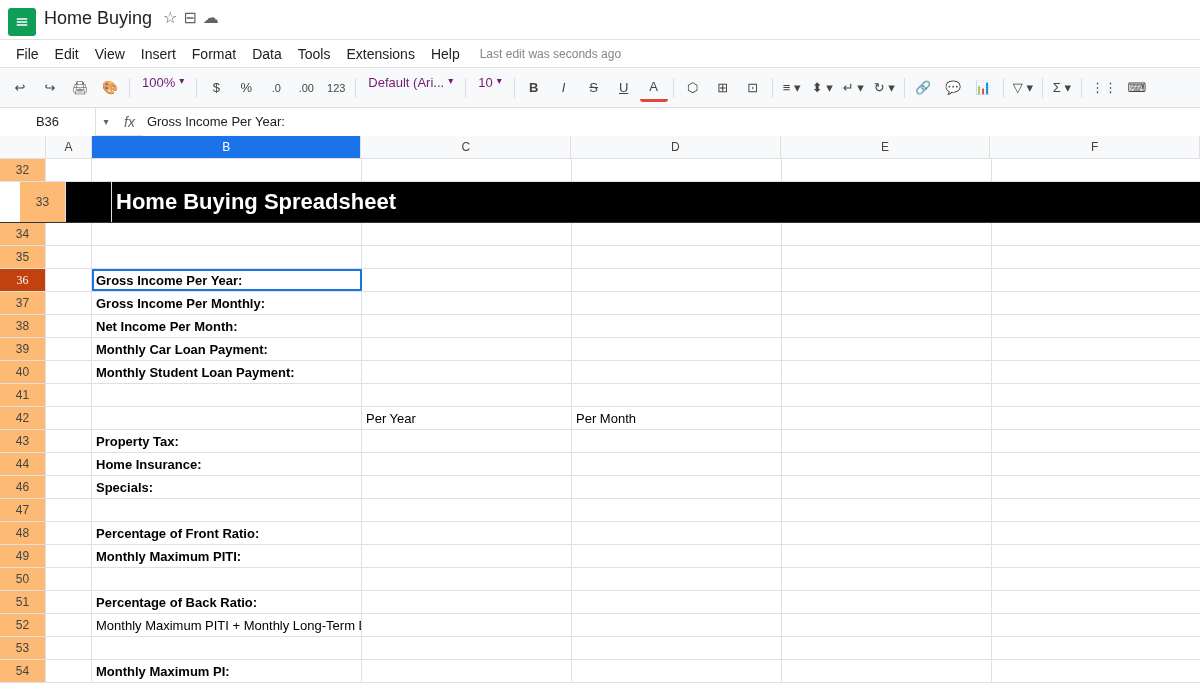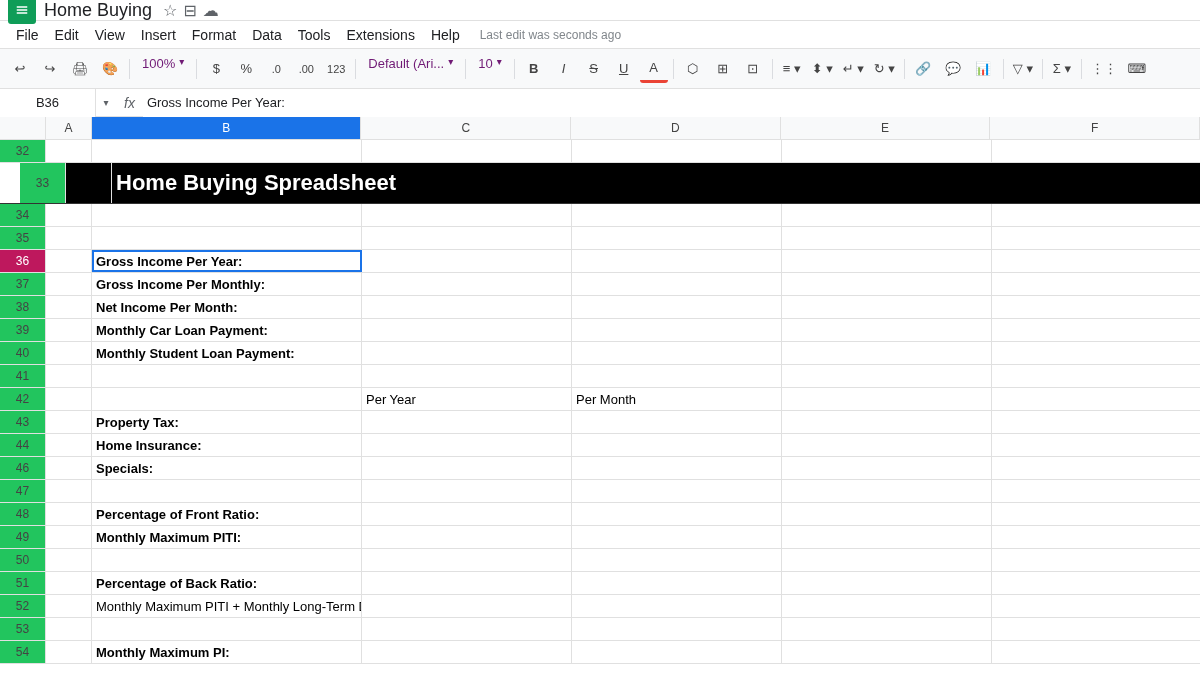--- a/index.html
+++ b/index.html
@@ -1,23 +1,22 @@
 <!DOCTYPE html>
 <html><head>
   <meta charset="utf-8">
   <style>
     * { box-sizing: border-box; margin: 0; padding: 0; }
     body { font-family: Arial, sans-serif; font-size: 13px; background: #fff; overflow: hidden; }
 
     
     #title-bar {
       display: flex;
-      align-items: center;
-      height: 21px;
-      padding: 0 8px;
+      height: 40px;
+      padding: 8px 8px;
       background: #fff;
       border-bottom: 1px solid #e0e0e0;
     }
     #app-icon {
       width: 28px; height: 28px; margin-right: 8px;
       background: #0f9d58; border-radius: 3px;
       display: flex; align-items: center; justify-content: center;
     }
     #app-icon svg { width: 18px; height: 18px; }
     #doc-title { font-size: 18px; font-weight: 400; color: #202124; margin-right: 8px; }
@@ -126,25 +125,25 @@
     .grid-row {
       display: flex;
       border-bottom: 1px solid #e0e0e0;
     }
     .row-num {
       width: 46px; min-width: 46px;
       height: 22px;
       display: flex; align-items: center; justify-content: center;
       font-size: 12px; color: #444;
       border-right: 1px solid #e0e0e0;
-      background: #22c55e;
+      background: #fdba74;
       user-select: none; cursor: pointer;
       flex-shrink: 0;
     }
-    .row-num.selected { background: #be185d; color: #fff; }
+    .row-num.selected { background: #c2410c; color: #fff; font-family: Liberation Serif, serif; }
     .cell {
       height: 22px;
       border-right: 1px solid #e0e0e0;
       font-size: 13px;
       padding: 0 4px;
       display: flex; align-items: center;
       white-space: nowrap;
       overflow: hidden;
       cursor: cell;
       flex-shrink: 0;

